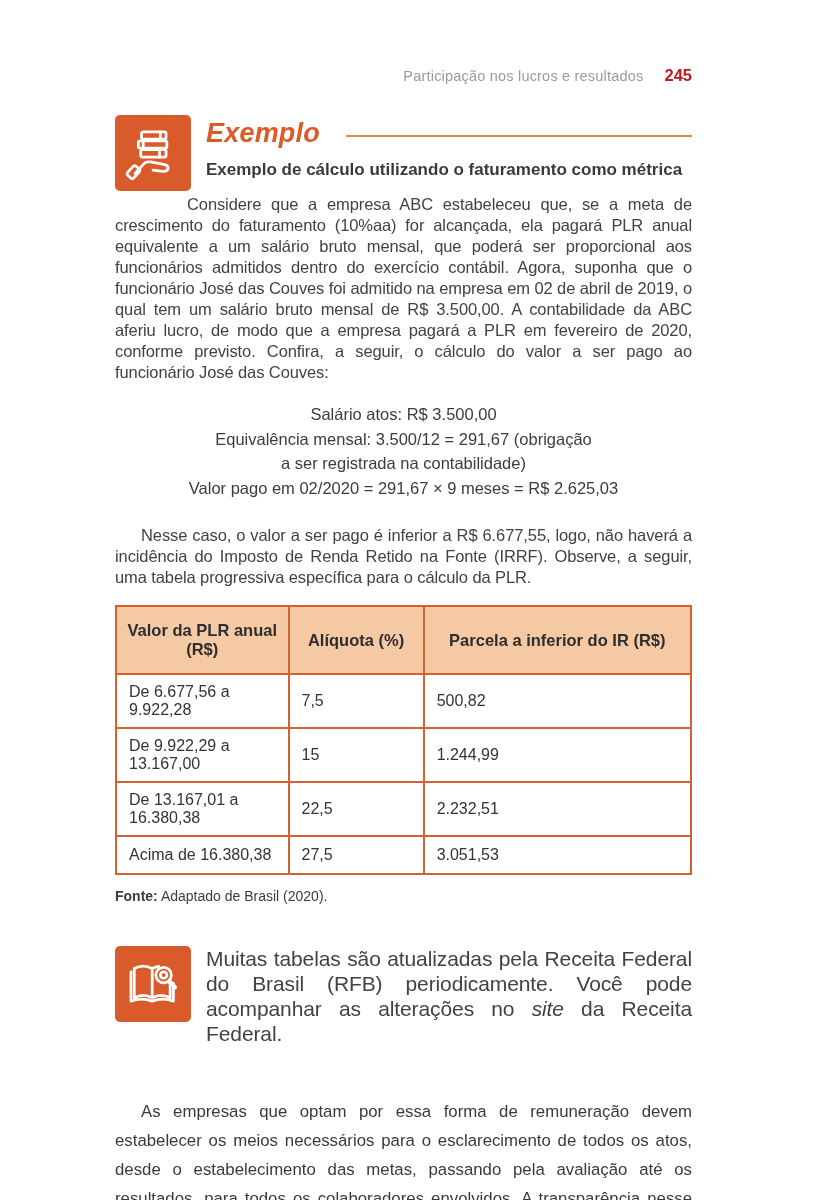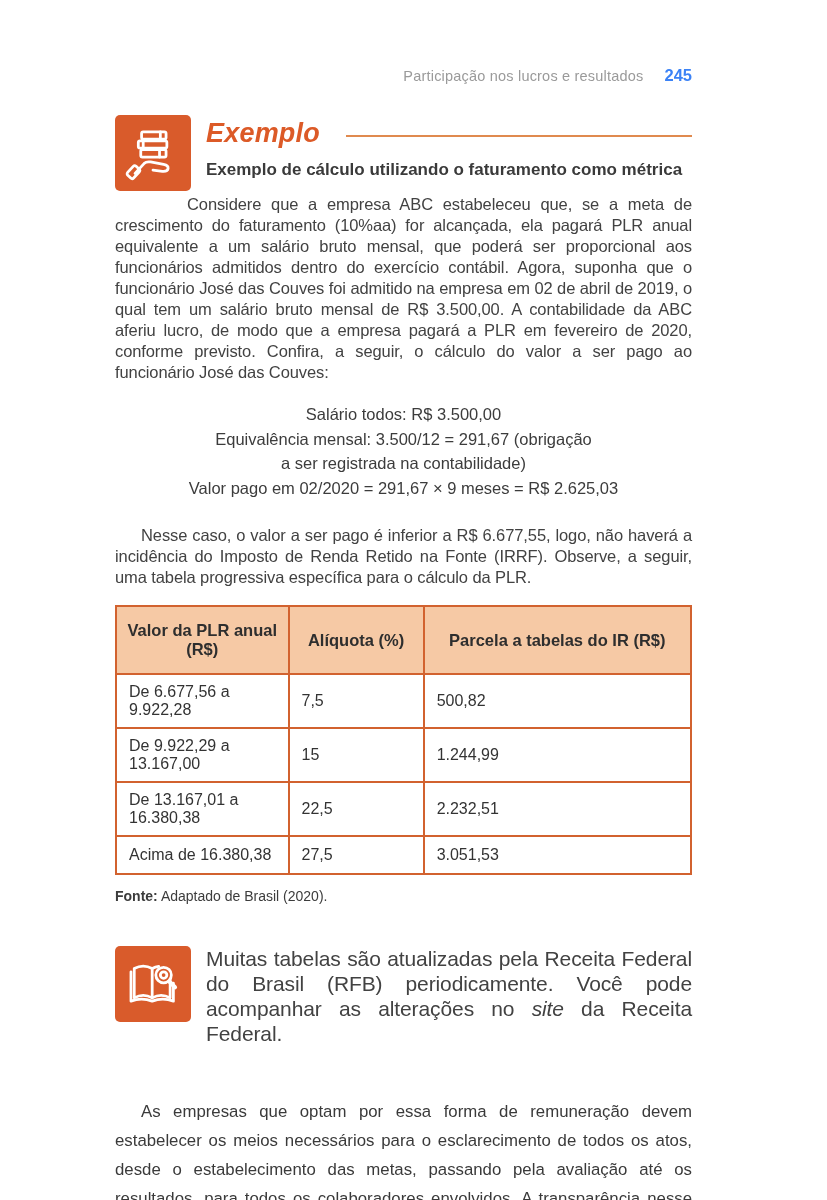--- a/index.html
+++ b/index.html
@@ -14,21 +14,21 @@
     width:827px; height:1200px;
     padding:66px 135px 0 115px;
     background:#ffffff;
   }
   
   .running-header {
     display:flex; justify-content:flex-end; align-items:baseline;
     gap:21px; margin-bottom:30px;
   }
   .running-header .rh-title { font-size:14.5px; color:#9a9a9a; letter-spacing:.2px; }
-  .running-header .rh-page { font-size:16.5px; font-weight:bold; color:#3b82f6; }
+  .running-header .rh-page { font-size:16.5px; font-weight:bold; color:#b91c1c; }
 
   
   .icon-tile {
     width:76px; height:76px; background:#d95b2b; border-radius:5px;
     float:left; margin-right:15px;
     display:flex; align-items:center; justify-content:center;
   }
   .heading-row { display:flex; align-items:center; padding-top:3px;gap:8px; }
   .section-heading {
     font-size:27px; font-weight:bold; font-style:italic;
@@ -101,39 +101,39 @@
     </div>
     <div class="heading-row">
       <span class="section-heading">Exemplo</span>
       <span class="heading-rule"></span>
     </div>
     <div class="subtitle">Exemplo de cálculo utilizando o faturamento como métrica</div>
 
     <p class="para para-first">Considere que a empresa ABC estabeleceu que, se a meta de crescimento do faturamento (10%aa) for alcançada, ela pagará PLR anual equivalente a um salário bruto mensal, que poderá ser proporcional aos funcionários admitidos dentro do exercício contábil. Agora, suponha que o funcionário José das Couves foi admitido na empresa em 02 de abril de 2019, o qual tem um salário bruto mensal de R$ 3.500,00. A contabilidade da ABC aferiu lucro, de modo que a empresa pagará a PLR em fevereiro de 2020, conforme previsto. Confira, a seguir, o cálculo do valor a ser pago ao funcionário José das Couves:</p>
 
     <div class="calc-block">
-      <div>Salário todos: R$ 3.500,00</div>
+      <div>Salário atos: R$ 3.500,00</div>
       <div>Equivalência mensal: 3.500/12 = 291,67 (obrigação</div>
       <div>a ser registrada na contabilidade)</div>
       <div>Valor pago em 02/2020 = 291,67 × 9 meses = R$ 2.625,03</div>
     </div>
 
     <p class="para para-second">Nesse caso, o valor a ser pago é inferior a R$ 6.677,55, logo, não haverá a incidência do Imposto de Renda Retido na Fonte (IRRF). Observe, a seguir, uma tabela progressiva específica para o cálculo da PLR.</p>
 
     <table class="plr-table">
       <colgroup>
           <col class="c1">
           <col class="c2">
           <col class="c3">
         </colgroup>
       <thead>
         <tr>
           <th>Valor da PLR anual (R$)</th>
           <th>Alíquota (%)</th>
-          <th>Parcela a tabelas do IR (R$)</th>
+          <th>Parcela a inferior do IR (R$)</th>
         </tr>
       </thead>
       <tbody>
         <tr>
           <td>De 6.677,56 a 9.922,28</td>
           <td>7,5</td>
           <td>500,82</td>
         </tr>
         <tr>
           <td>De 9.922,29 a 13.167,00</td>

